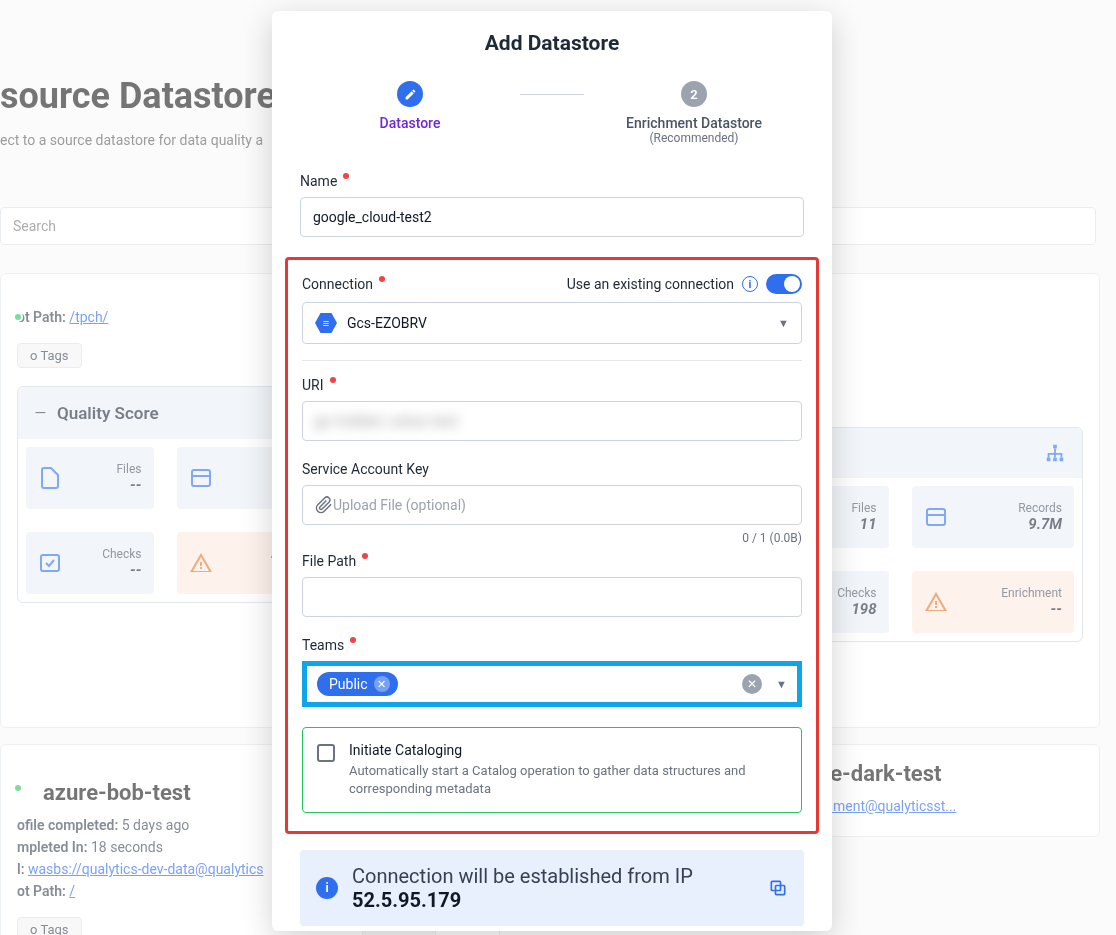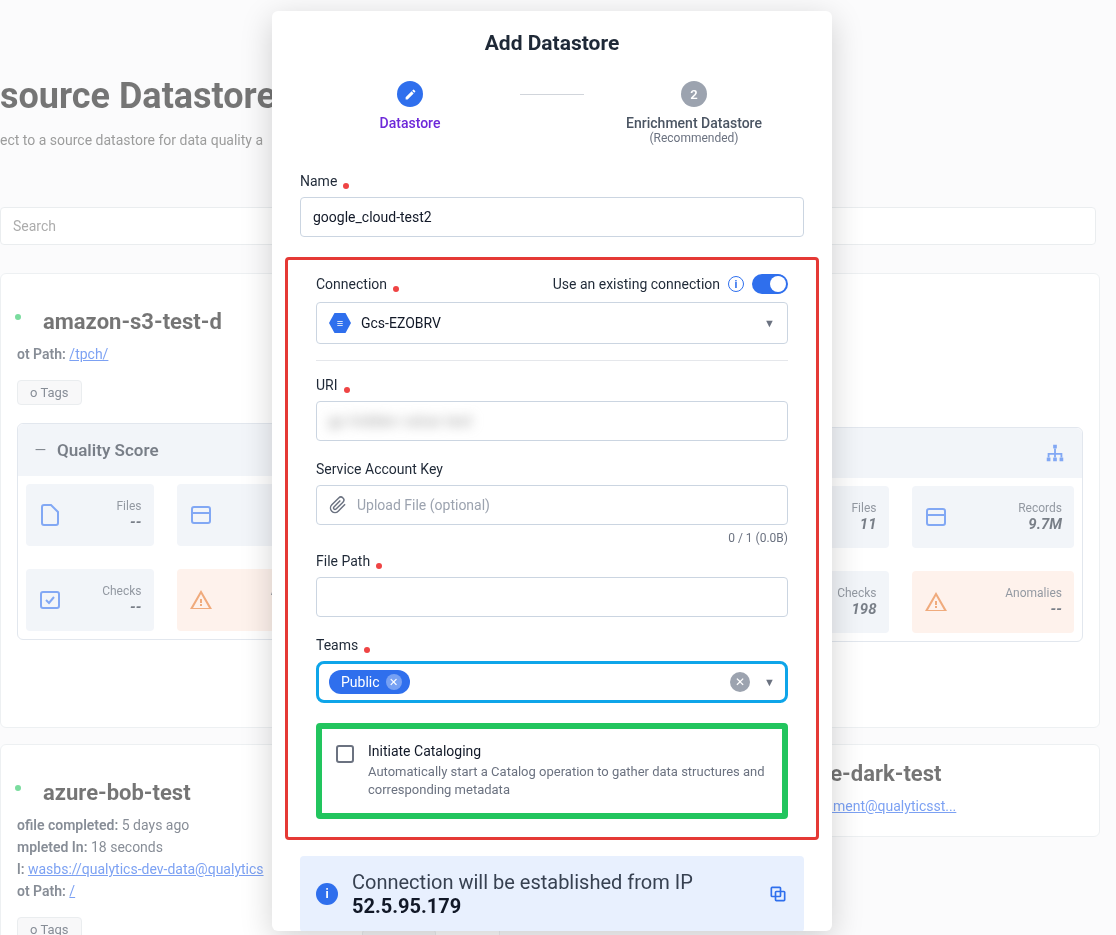--- a/index.html
+++ b/index.html
@@ -52,51 +52,51 @@
 .step { display: flex; flex-direction: column; align-items: center; width: 220px; }
 .step-circle { width: 26px; height: 26px; border-radius: 50%; display: flex; align-items: center; justify-content: center; font-size: 13px; font-weight: 600; color: white; margin-bottom: 8px; }
 .step-circle.active { background: #2f6fed; }
 .step-circle.inactive { background: #9ca3af; }
 .step-label { font-size: 14px; color: #6d28d9; font-weight: 500; }
 .step-label.inactive { color: #4b5563; }
 .step-sub { font-size: 12px; color: #6b7280; }
 .step-line { flex: 1; height: 1px; background: #d1d5db; margin-top: 13px; }
 
 .field { margin-bottom: 20px; }
-.field-label { font-size: 14px; color: #1f2937; margin-bottom: 8px; display: flex; align-items: flex-end; gap: 6px; }
+.field-label { font-size: 14px; color: #1f2937; margin-bottom: 8px; display: flex; align-items: flex-start; gap: 6px; }
 .req-dot { width: 6px; height: 6px; border-radius: 50%; background: #ef4444; display: inline-block; }
 .field-input { width: 100%; height: 40px; border: 1px solid #cbd5e1; border-radius: 4px; padding: 0 12px; font-size: 14px; color: #111827; outline: none; background: white; }
 .field-input::placeholder { color: #9ca3af; }
 
-.highlight-box { border: 3px solid #e53935; border-radius: 4px; padding: 14px 28px 18px; margin: 0 -15px 16px; }
+.highlight-box { border: 3px solid #e53935; border-radius: 4px; padding: 14px 14px 18px; margin: 0 -15px 16px; }
 
 .conn-row { display: flex; justify-content: space-between; align-items: center; margin-bottom: 8px; }
 .conn-toggle-row { display: flex; align-items: center; gap: 8px; font-size: 14px; color: #1f2937; }
 .info-icon { width: 16px; height: 16px; border: 1.5px solid #2f6fed; border-radius: 50%; display: inline-flex; align-items: center; justify-content: center; color: #2f6fed; font-size: 11px; font-weight: 700; }
 .toggle { width: 36px; height: 20px; background: #2f6fed; border-radius: 20px; position: relative; cursor: pointer; }
 .toggle::after { content: ""; position: absolute; right: 2px; top: 2px; width: 16px; height: 16px; background: white; border-radius: 50%; }
 
 .select-box { width: 100%; height: 42px; border: 1px solid #cbd5e1; border-radius: 4px; padding: 0 12px; display: flex; align-items: center; gap: 10px; cursor: pointer; background: white; }
 .hex-icon { width: 22px; height: 22px; background: #2f6fed; display: flex; align-items: center; justify-content: center; color: white; font-weight: 700; font-size: 11px; clip-path: polygon(25% 5%, 75% 5%, 100% 50%, 75% 95%, 25% 95%, 0 50%); border-radius: 2px; }
 .select-val { flex: 1; font-size: 14px; color: #111827; }
 .chev { color: #6b7280; font-size: 11px; }
 
 .divider { height: 1px; background: #e5e7eb; margin: 16px 0; }
 
-.upload-box { width: 100%; height: 40px; border: 1px solid #cbd5e1; border-radius: 4px; padding: 0 12px; display: flex; align-items: center; gap: 10px; cursor: pointer; background: white; }
+.upload-box { width: 100%; height: 40px; border: 1px solid #cbd5e1; border-radius: 4px; padding: 0 12px; display: flex; align-items: center; cursor: pointer; background: white; }
 .clip-icon { color: #6b7280; }
 .upload-ph { color: #9ca3af; font-size: 14px; }
 .file-hint { text-align: right; font-size: 12px; color: #6b7280; margin-top: 6px; }
 
-.teams-box { width: 100%; min-height: 42px; border: 3px solid #0ea5e9; border-radius: 8px; padding: 6px 10px; display: flex; align-items: center; gap: 8px; background: white; }
+.teams-box { width: 100%; min-height: 42px; border: 5px solid #0ea5e9; border-radius: 0; padding: 6px 10px; display: flex; align-items: center; gap: 8px; background: white; }
 .team-chip { background: #2f6fed; color: white; padding: 4px 8px 4px 12px; border-radius: 14px; font-size: 14px; display: flex; align-items: center; gap: 6px; }
 .chip-x { width: 16px; height: 16px; background: rgba(255,255,255,0.35); border-radius: 50%; display: flex; align-items: center; justify-content: center; font-size: 11px; cursor: pointer; }
 .clear-x { margin-left: auto; width: 20px; height: 20px; background: #9ca3af; color: white; border-radius: 50%; display: flex; align-items: center; justify-content: center; font-size: 12px; cursor: pointer; }
 
-.check-box { border: 6px solid #22c55e; border-radius: 4px; padding: 14px; display: flex; gap: 14px; margin-top: 12px; }
+.check-box { border: 1px solid #22c55e; border-radius: 4px; padding: 14px; display: flex; gap: 14px; margin-top: 12px; }
 .check-sq { width: 18px; height: 18px; border: 2px solid #6b7280; border-radius: 3px; flex-shrink: 0; margin-top: 2px; cursor: pointer; }
 .check-title { font-size: 14px; color: #111827; margin-bottom: 4px; }
 .check-desc { font-size: 13px; color: #6b7280; line-height: 1.4; }
 
 .info-banner { background: #e8f0fe; border-radius: 4px; padding: 14px 16px; display: flex; align-items: center; gap: 14px; margin-bottom: 18px; }
 .info-circle { width: 22px; height: 22px; background: #2f6fed; color: white; border-radius: 50%; display: flex; align-items: center; justify-content: center; font-size: 12px; font-weight: 700; flex-shrink: 0; }
 .info-text { flex: 1; font-size: 20px; color: #374151; }
 .info-text b { font-weight: 700; color: #111827; }
 .copy-btn { width: 20px; height: 20px; cursor: pointer; color: #2f6fed; }
 
@@ -113,21 +113,20 @@
 <div class="backdrop">
   <div class="page-title">source Datastore</div>
   <div class="page-subtitle">ect to a source datastore for data quality a</div>
   <div class="search-bar">
     <input placeholder="Search" style="">
   </div>
 
   <div class="card card-1">
     <div class="status-dot" style="top:38px;left:12px;"></div>
     <div class="card-id" style="margin-left:26px;">#231</div>
-    <div class="card-title" style="margin-left:26px;">amazon-s3-test-d</div>
     <div class="card-row"><span class="lbl">ot Path:</span> <a>/tpch/</a></div>
     <div class="tag-pill">o Tags</div>
     <div class="quality-box">
       <div class="quality-head">
         <span style="font-size:20px;font-weight:300;">–</span>
         <span>Quality Score</span>
       </div>
       <div class="quality-grid">
         <div class="stat-tile">
           <svg class="stat-icon" viewBox="0 0 24 24" fill="none" stroke="currentColor" stroke-width="2">
@@ -209,21 +208,21 @@
           <div class="stat-col">
               <div class="stat-label">Checks</div>
               <div class="stat-value">198</div>
             </div>
         </div>
         <div class="stat-tile warn">
           <svg class="stat-icon warn" viewBox="0 0 24 24" fill="currentColor">
               <path d="M12 2L1 21h22L12 2zm0 4l8 14H4l8-14zm-1 5v4h2v-4h-2zm0 5v2h2v-2h-2z"></path>
             </svg>
           <div class="stat-col">
-              <div class="stat-label">Anomalies</div>
+              <div class="stat-label">Enrichment</div>
               <div class="stat-value">--</div>
             </div>
         </div>
       </div>
     </div>
   </div>
 
   <div class="card card-3">
     <div class="status-dot" style="top:38px;left:12px;"></div>
     <div class="card-id" style="margin-left:26px;">#197</div>

